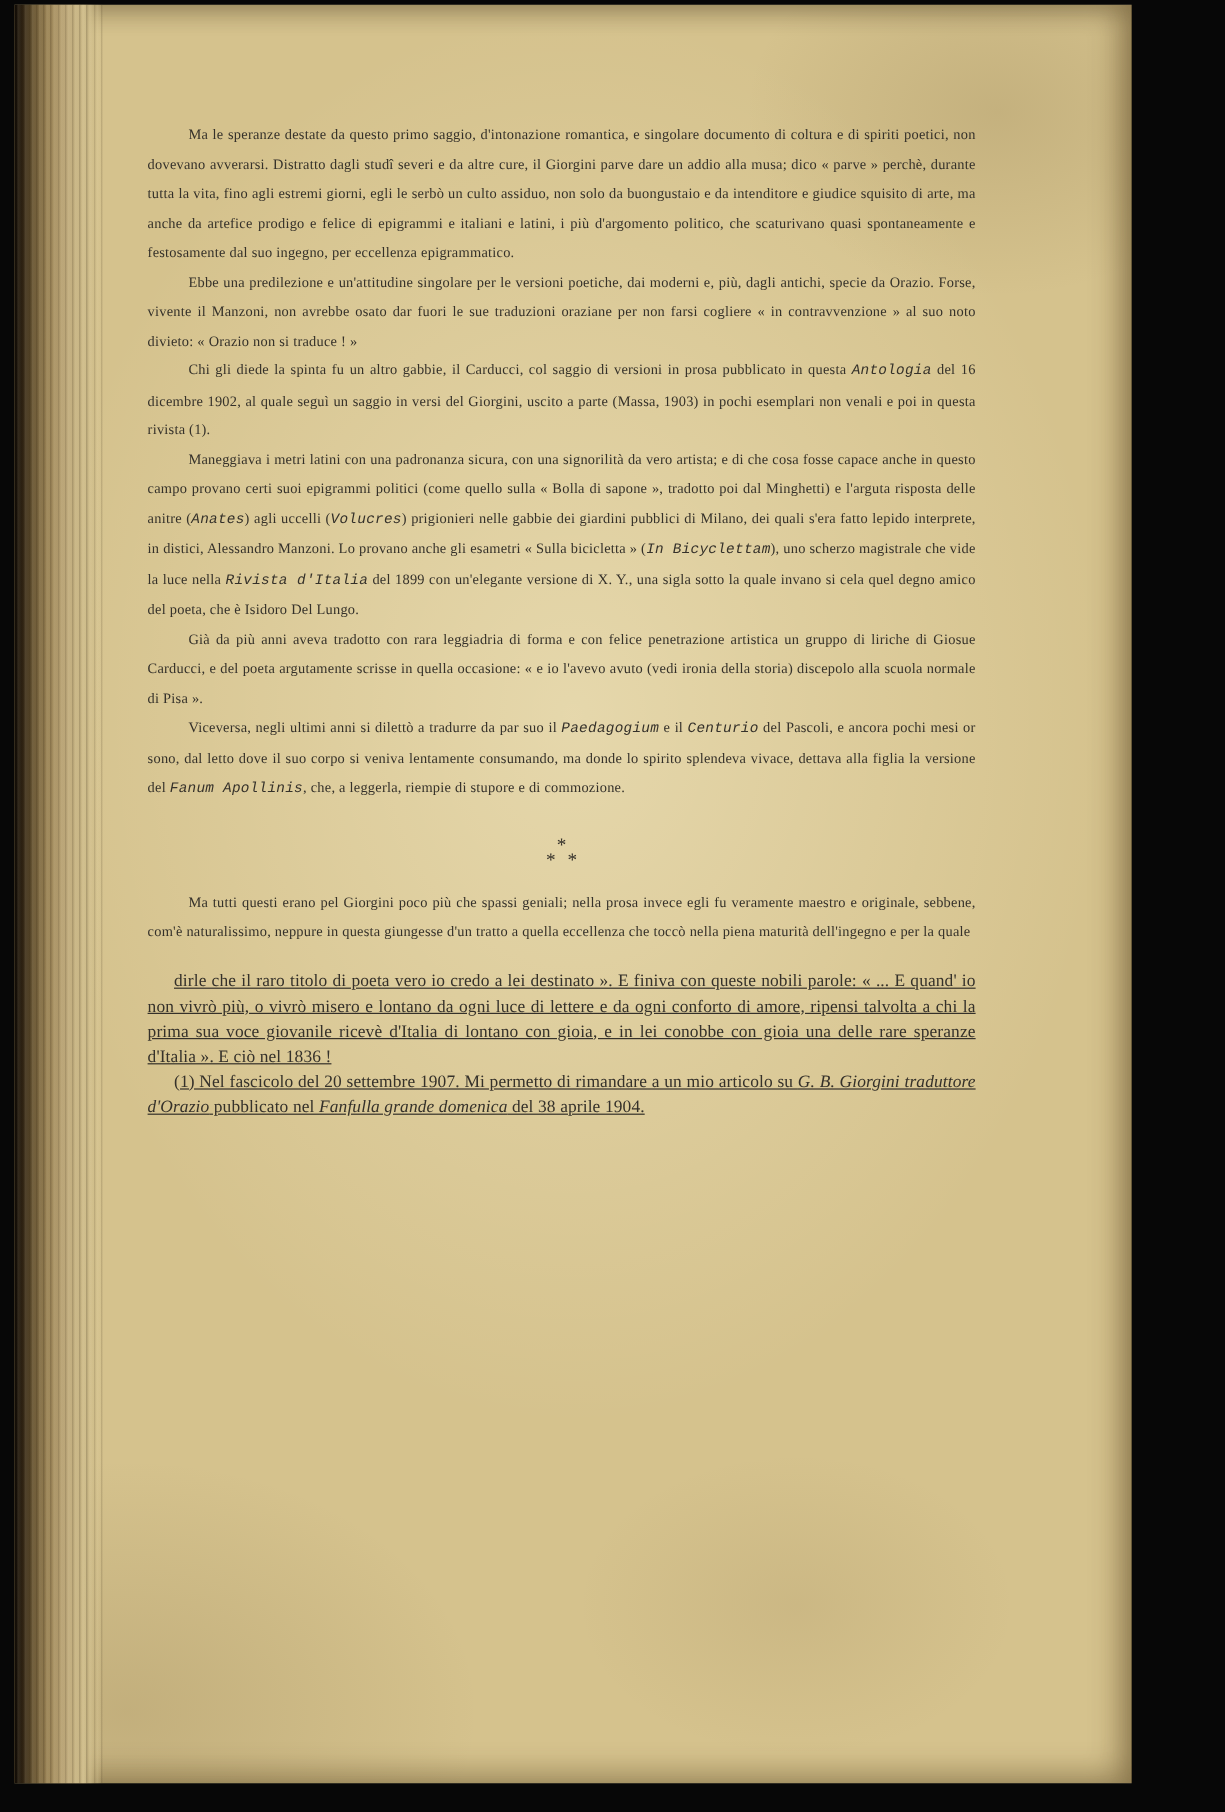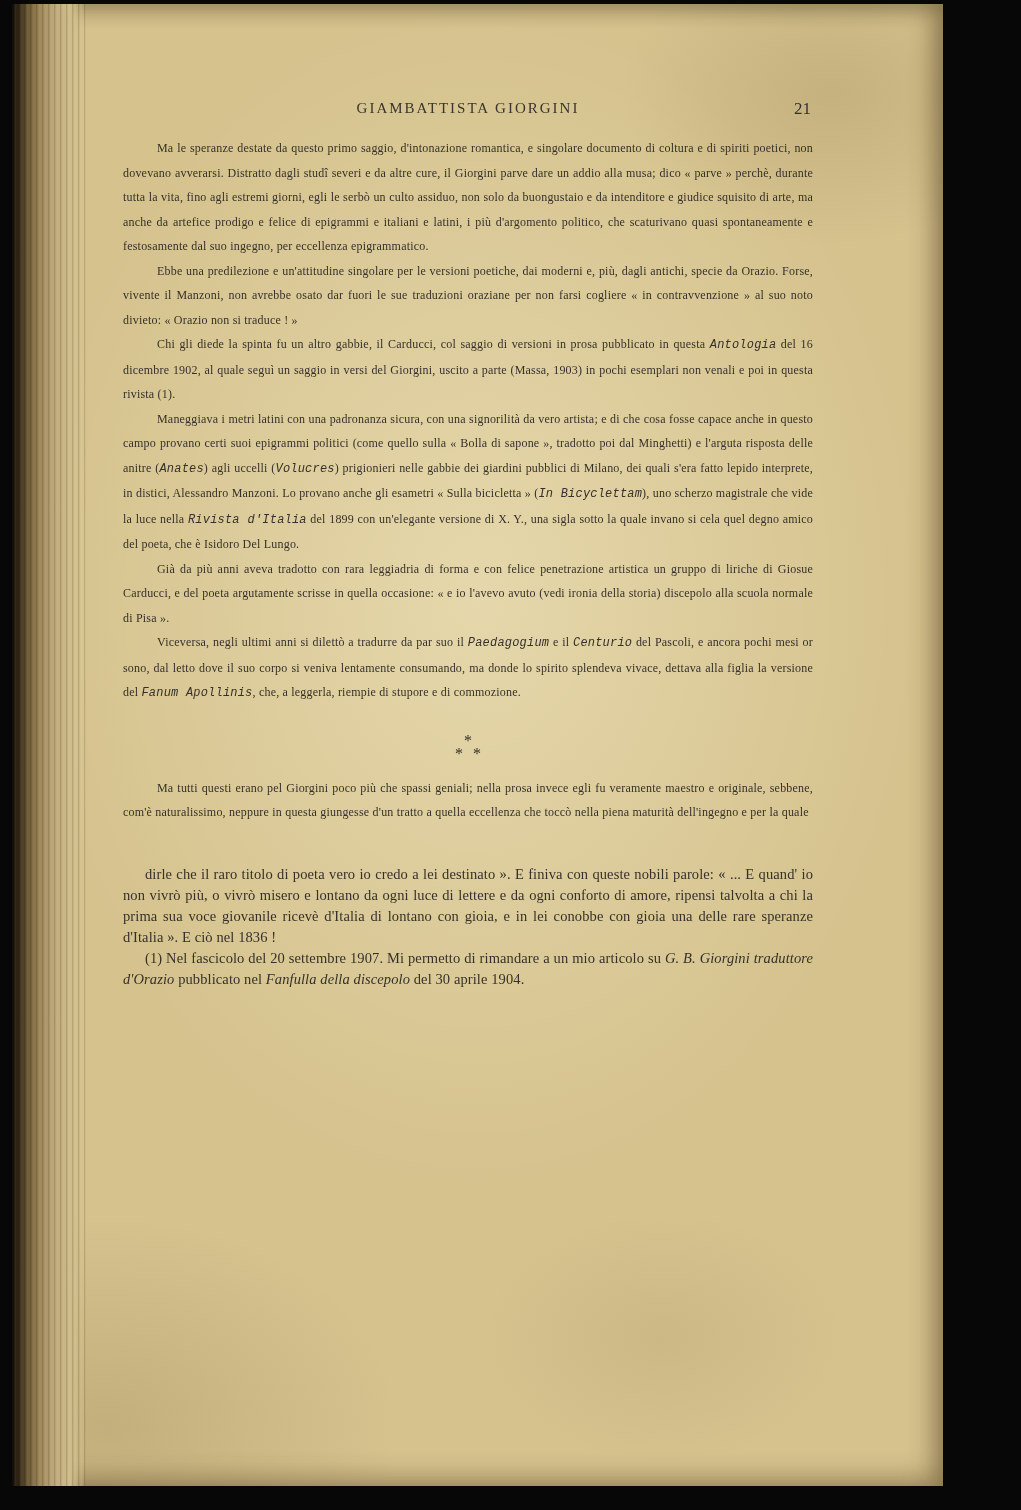--- a/index.html
+++ b/index.html
@@ -85,44 +85,41 @@
   .noindent { text-indent: 0; }
   .asterism {
     margin: 28px 0 16px 0;
     text-align: center;
     font-size: 16px;
     line-height: 13px;
     color: #35312a;
   }
   .asterism .row2 { word-spacing: 6px; }
   .footnotes {
-    margin-top: 39px;
+    margin-top: 19px;
+    text-decoration: underline;
   }
   .foot-p {
     margin: 0;
     font-size: 14.5px;
     line-height: 21px;
     text-align: justify;
     text-indent: 22px;
     letter-spacing: 0.1px;
   }
   .foot-p i { font-style: italic; }
 </style>
 </head>
 <body>
 
 <div class="scene">
   <div class="page">
     <div class="binding-edge"></div>
     <div class="textblock">
 
-      <div class="pheader">
-        <span class="running-title">GIAMBATTISTA GIORGINI</span>
-        <span class="page-number">21</span>
-      </div>
 
       <div>
           <p class="body-p"><span>Ma le speranze destate da questo primo saggio, d'intonazione romantica, e singolare documento di coltura e di spiriti poetici, non dovevano avverarsi. Distratto dagli studî severi e da altre cure, il Giorgini parve dare un addio alla musa; dico « parve » perchè, durante tutta la vita, fino agli estremi giorni, egli le serbò un culto assiduo, non solo da buongustaio e da intenditore e giudice squisito di arte, ma anche da artefice prodigo e felice di epigrammi e italiani e latini, i più d'argomento politico, che scaturivano quasi spontaneamente e festosamente dal suo ingegno, per eccellenza epigrammatico.</span></p>
           <p class="body-p"><span>Ebbe una predilezione e un'attitudine singolare per le versioni poetiche, dai moderni e, più, dagli antichi, specie da Orazio. Forse, vivente il Manzoni, non avrebbe osato dar fuori le sue traduzioni oraziane per non farsi cogliere « in contravvenzione » al suo noto divieto: « Orazio non si traduce ! »</span></p>
           <p class="body-p"><span>Chi gli diede la spinta fu un altro gabbie, il Carducci, col saggio di versioni in prosa pubblicato in questa </span><i>Antologia</i><span> del 16 dicembre 1902, al quale seguì un saggio in versi del Giorgini, uscito a parte (Massa, 1903) in pochi esemplari non venali e poi in questa rivista (1).</span></p>
           <p class="body-p"><span>Maneggiava i metri latini con una padronanza sicura, con una signorilità da vero artista; e di che cosa fosse capace anche in questo campo provano certi suoi epigrammi politici (come quello sulla « Bolla di sapone », tradotto poi dal Minghetti) e l'arguta risposta delle anitre (</span><i>Anates</i><span>) agli uccelli (</span><i>Volucres</i><span>) prigionieri nelle gabbie dei giardini pubblici di Milano, dei quali s'era fatto lepido interprete, in distici, Alessandro Manzoni. Lo provano anche gli esametri « Sulla bicicletta » (</span><i>In Bicyclettam</i><span>), uno scherzo magistrale che vide la luce nella </span><i>Rivista d'Italia</i><span> del 1899 con un'elegante versione di X. Y., una sigla sotto la quale invano si cela quel degno amico del poeta, che è Isidoro Del Lungo.</span></p>
           <p class="body-p"><span>Già da più anni aveva tradotto con rara leggiadria di forma e con felice penetrazione artistica un gruppo di liriche di Giosue Carducci, e del poeta argutamente scrisse in quella occasione: « e io l'avevo avuto (vedi ironia della storia) discepolo alla scuola normale di Pisa ».</span></p>
           <p class="body-p"><span>Viceversa, negli ultimi anni si dilettò a tradurre da par suo il </span><i>Paedagogium</i><span> e il </span><i>Centurio</i><span> del Pascoli, e ancora pochi mesi or sono, dal letto dove il suo corpo si veniva lentamente consumando, ma donde lo spirito splendeva vivace, dettava alla figlia la versione del </span><i>Fanum Apollinis</i><span>, che, a leggerla, riempie di stupore e di commozione.</span></p>
         </div>
 
@@ -130,18 +127,18 @@
         <div class="row1">*</div>
         <div class="row2">* *</div>
       </div>
 
       <div>
           <p class="body-p"><span>Ma tutti questi erano pel Giorgini poco più che spassi geniali; nella prosa invece egli fu veramente maestro e originale, sebbene, com'è naturalissimo, neppure in questa giungesse d'un tratto a quella eccellenza che toccò nella piena maturità dell'ingegno e per la quale</span></p>
         </div>
 
       <div class="footnotes">
           <p class="foot-p noindent"><span>dirle che il raro titolo di poeta vero io credo a lei destinato ». E finiva con queste nobili parole: « ... E quand' io non vivrò più, o vivrò misero e lontano da ogni luce di lettere e da ogni conforto di amore, ripensi talvolta a chi la prima sua voce giovanile ricevè d'Italia di lontano con gioia, e in lei conobbe con gioia una delle rare speranze d'Italia ». E ciò nel 1836 !</span></p>
-          <p class="foot-p"><span>(1) Nel fascicolo del 20 settembre 1907. Mi permetto di rimandare a un mio articolo su </span><i>G. B. Giorgini traduttore d'Orazio</i><span> pubblicato nel </span><i>Fanfulla della discepolo</i><span> del 30 aprile 1904.</span></p>
+          <p class="foot-p"><span>(1) Nel fascicolo del 20 settembre 1907. Mi permetto di rimandare a un mio articolo su </span><i>G. B. Giorgini traduttore d'Orazio</i><span> pubblicato nel </span><i>Fanfulla grande domenica</i><span> del 38 aprile 1904.</span></p>
         </div>
 
     </div>
   </div>
 </div>
 
 </body></html>

